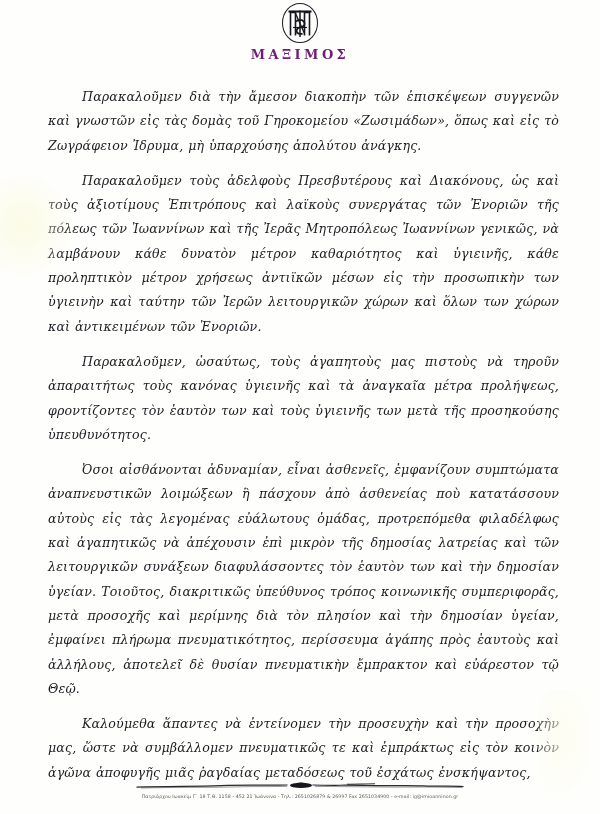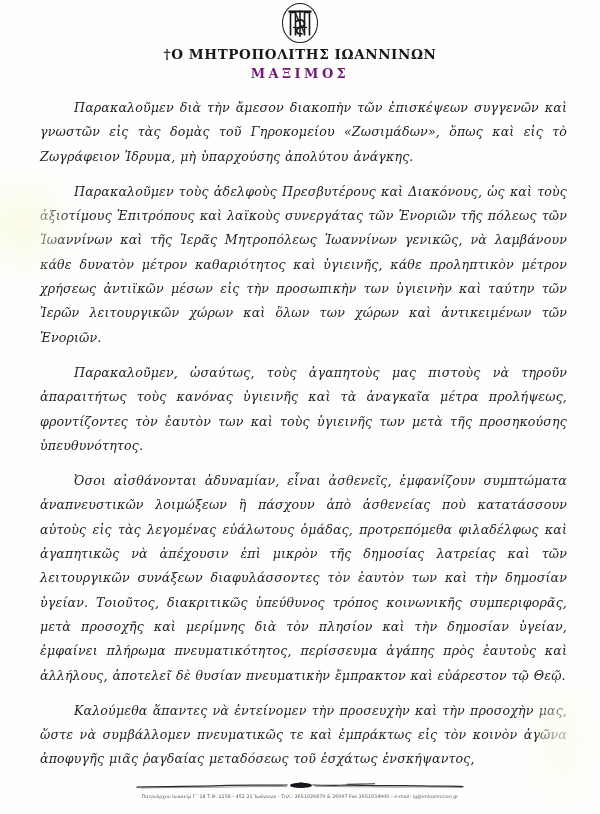--- a/index.html
+++ b/index.html
@@ -70,21 +70,21 @@
     font-size: 13px;
     font-weight: 700;
     letter-spacing: 3.4px;
     color: #701a75;
     line-height: 17px;
     margin-top: 2px;
   }
 
   
   .body-text {
-    margin: 0;
+    margin: 8px;
     padding: 14px 33px 0 40px;
   }
 
   .para {
     margin: 0 0 11px 0;
     font-family: "DejaVu Serif", serif;
     font-size: 12.6px;
     line-height: 24.3px;
     color: #1c1c22;
     text-align: justify;
@@ -138,21 +138,20 @@
       <path d="M19.5 33.5 L19.5 10.5 L24.5 10.5 L24.5 33.5" fill="none" stroke="#16161c" stroke-width="1.6"></path>
       <path d="M33.5 33.5 L33.5 10.5 L38.5 10.5 L38.5 33.5" fill="none" stroke="#16161c" stroke-width="1.6"></path>
       <path d="M24.5 11.5 L33.5 31.5" fill="none" stroke="#16161c" stroke-width="1.35"></path>
       <path d="M17.5 9.5 L40.5 9.5" fill="none" stroke="#16161c" stroke-width="2.1"></path>
       <path d="M29 8.5 L29 35" fill="none" stroke="#16161c" stroke-width="1.5"></path>
       <path d="M25 19.5 C27.5 17.4, 31 17.4, 32.8 19.6 C34.4 21.6, 33.4 24.2, 30.6 24.8 C27.8 25.4, 25.4 26.8, 25.6 29.1 C25.8 31.4, 28.6 32.6, 31.6 31.6" fill="none" stroke="#16161c" stroke-width="1.75"></path>
       <path d="M22 25.5 L36 25.5" fill="none" stroke="#16161c" stroke-width="1.15"></path>
     </svg>
 
     <div class="titleblock">
-      <div class="title-line-1">†Ο ΜΗΤΡΟΠΟΛΙΤΗΣ ΙΩΑΝΝΙΝΩΝ</div>
       <div class="title-line-2">ΜΑΞΙΜΟΣ</div>
     </div>
   </div>
 
   <div class="body-text">
     <p class="para">Παρακαλοῦμεν διὰ τὴν ἄμεσον διακοπὴν τῶν ἐπισκέψεων συγγενῶν καὶ γνωστῶν εἰς τὰς δομὰς τοῦ Γηροκομείου «Ζωσιμάδων», ὅπως καὶ εἰς τὸ Ζωγράφειον Ἰδρυμα, μὴ ὑπαρχούσης ἀπολύτου ἀνάγκης.</p>
     <p class="para">Παρακαλοῦμεν τοὺς ἀδελφοὺς Πρεσβυτέρους καὶ Διακόνους, ὡς καὶ τοὺς ἀξιοτίμους Ἐπιτρόπους καὶ λαϊκοὺς συνεργάτας τῶν Ἐνοριῶν τῆς πόλεως τῶν Ἰωαννίνων καὶ τῆς Ἰερᾶς Μητροπόλεως Ἰωαννίνων γενικῶς, νὰ λαμβάνουν κάθε δυνατὸν μέτρον καθαριότητος καὶ ὑγιεινῆς, κάθε προληπτικὸν μέτρον χρήσεως ἀντιϊκῶν μέσων εἰς τὴν προσωπικὴν των ὑγιεινὴν καὶ ταύτην τῶν Ἰερῶν λειτουργικῶν χώρων καὶ ὅλων των χώρων καὶ ἀντικειμένων τῶν Ἐνοριῶν.</p>
     <p class="para">Παρακαλοῦμεν, ὡσαύτως, τοὺς ἀγαπητοὺς μας πιστοὺς νὰ τηροῦν ἀπαραιτήτως τοὺς κανόνας ὑγιεινῆς καὶ τὰ ἀναγκαῖα μέτρα προλήψεως, φροντίζοντες τὸν ἑαυτὸν των καὶ τοὺς ὑγιεινῆς των μετὰ τῆς προσηκούσης ὑπευθυνότητος.</p>
     <p class="para">Ὀσοι αἰσθάνονται ἀδυναμίαν, εἶναι ἀσθενεῖς, ἐμφανίζουν συμπτώματα ἀναπνευστικῶν λοιμώξεων ἢ πάσχουν ἀπὸ ἀσθενείας ποὺ κατατάσσουν αὐτοὺς εἰς τὰς λεγομένας εὐάλωτους ὁμάδας, προτρεπόμεθα φιλαδέλφως καὶ ἀγαπητικῶς νὰ ἀπέχουσιν ἐπὶ μικρὸν τῆς δημοσίας λατρείας καὶ τῶν λειτουργικῶν συνάξεων διαφυλάσσοντες τὸν ἑαυτὸν των καὶ τὴν δημοσίαν ὑγείαν. Τοιοῦτος, διακριτικῶς ὑπεύθυνος τρόπος κοινωνικῆς συμπεριφορᾶς, μετὰ προσοχῆς καὶ μερίμνης διὰ τὸν πλησίον καὶ τὴν δημοσίαν ὑγείαν, ἐμφαίνει πλήρωμα πνευματικότητος, περίσσευμα ἀγάπης πρὸς ἑαυτοὺς καὶ ἀλλήλους, ἀποτελεῖ δὲ θυσίαν πνευματικὴν ἔμπρακτον καὶ εὐάρεστον τῷ Θεῷ.</p>
     <p class="para clipped">Καλούμεθα ἅπαντες νὰ ἐντείνομεν τὴν προσευχὴν καὶ τὴν προσοχὴν μας, ὥστε νὰ συμβάλλομεν πνευματικῶς τε καὶ ἐμπράκτως εἰς τὸν κοινὸν ἀγῶνα ἀποφυγῆς μιᾶς ῥαγδαίας μεταδόσεως τοῦ ἐσχάτως ἐνσκήψαντος,</p>

